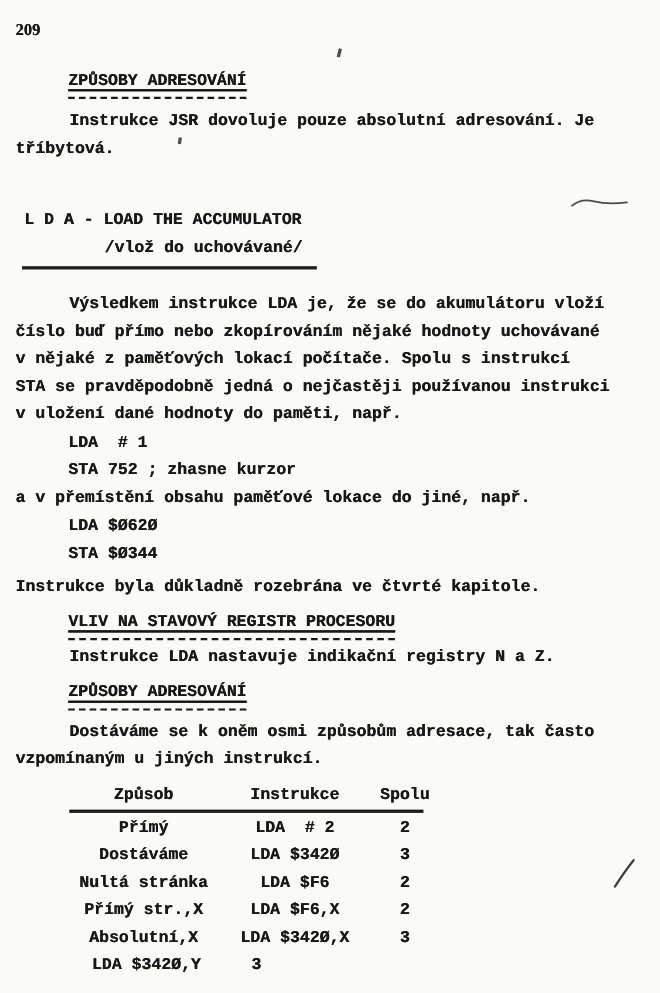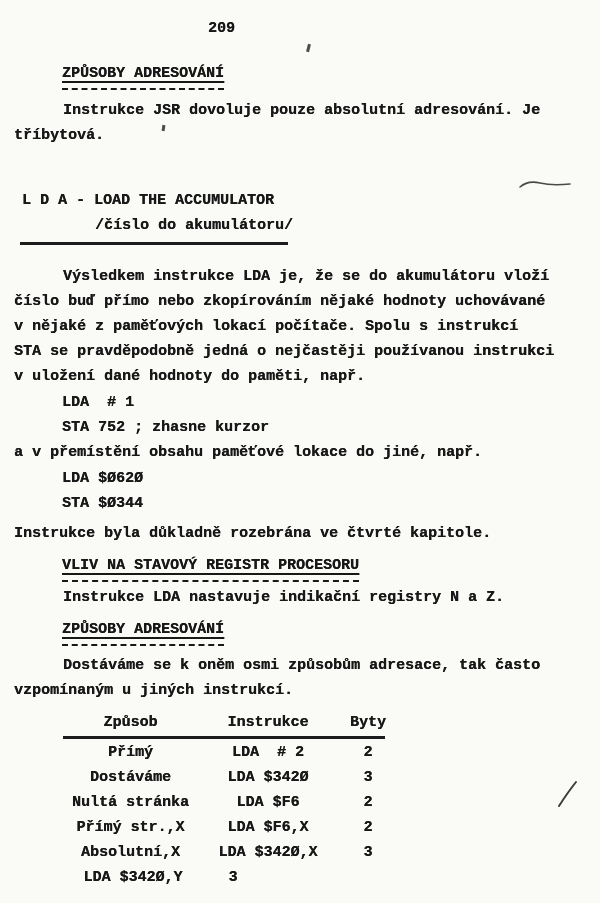--- a/index.html
+++ b/index.html
@@ -9,21 +9,21 @@
     font-family:"Liberation Mono","DejaVu Sans Mono",monospace;
     font-weight:700;
     color:#181818;
     font-size:15px;
     overflow:hidden;
     position:relative;
     text-shadow:0.3px 0 0 currentColor;
   }
   .page{padding:16px 10px 0 14px;}
   .line{line-height:25px;white-space:pre;}
-  .page-number{line-height:25px;margin-left:194px;}
+  .page-number{line-height:25px;font-family:Liberation Serif, serif;}
   .h-wrap{line-height:25px;}
   .heading{
     display:inline-block;
     margin-left:48px;
     text-decoration:underline;
     text-decoration-thickness:2px;
     text-underline-offset:4px;
     border-bottom:2px dashed #181818;
     padding-bottom:2px;
     font-family:Liberation Mono, monospace;
@@ -64,21 +64,21 @@
     <span class="heading">ZPŮSOBY ADRESOVÁNÍ</span>
   </div>
 
   <div class="para-intro">
     <div class="line indent">Instrukce JSR dovoluje pouze absolutní adresování. Je</div>
     <div class="line">tříbytová.</div>
   </div>
 
   <div class="lda-block">
     <div class="line lda-title">L D A - LOAD THE ACCUMULATOR</div>
-    <div class="line lda-subtitle">/číslo do akumulátoru/</div>
+    <div class="line lda-subtitle">/vlož do uchovávané/</div>
     <div class="lda-rule"></div>
   </div>
 
   <div class="para-desc">
     <div class="line indent">Výsledkem instrukce LDA je, že se do akumulátoru vloží</div>
     <div class="line">číslo buď přímo nebo zkopírováním nějaké hodnoty uchovávané</div>
     <div class="line">v nějaké z paměťových lokací počítače. Spolu s instrukcí</div>
     <div class="line">STA se pravděpodobně jedná o nejčastěji používanou instrukci</div>
     <div class="line">v uložení dané hodnoty do paměti, např.</div>
   </div>
@@ -109,21 +109,21 @@
 
   <div class="para-adres">
     <div class="line indent">Dostáváme se k oněm osmi způsobům adresace, tak často</div>
     <div class="line">vzpomínaným u jiných instrukcí.</div>
   </div>
 
   <div class="addr-table">
     <div class="trow">
       <span class="c1">Způsob</span>
       <span class="c2">Instrukce</span>
-      <span class="c3">Byty</span>
+      <span class="c3">Spolu</span>
     </div>
     <div class="table-rule"></div>
 
     <div class="trow">
       <span class="c1">Přímý</span>
       <span class="c2">LDA  # 2</span>
       <span class="c3">2</span>
     </div>
     <div class="trow">
       <span class="c1">Dostáváme</span>

